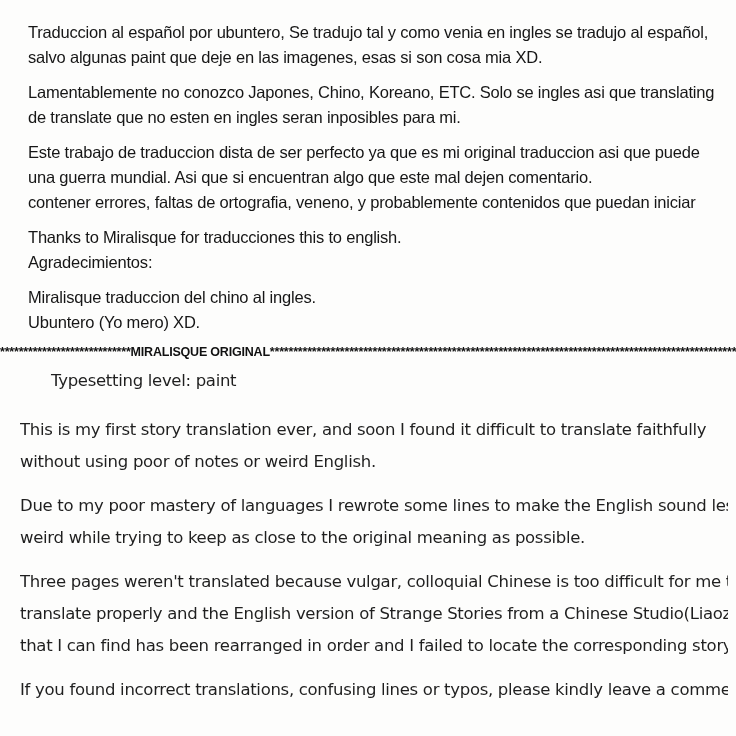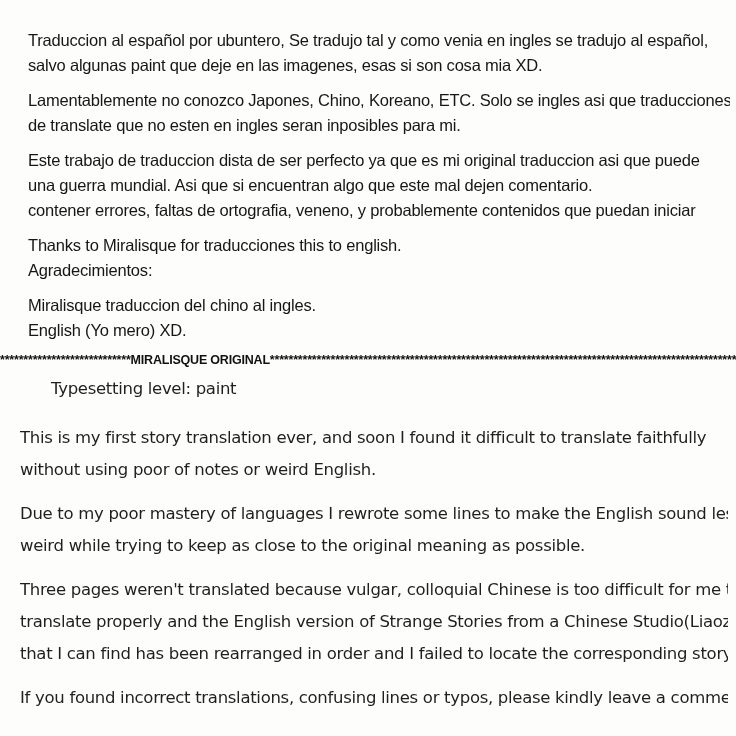--- a/index.html
+++ b/index.html
@@ -2,21 +2,21 @@
 <html><head>
 <meta charset="utf-8">
 <style>
   html,body{margin:0;padding:0;background:#ffffff;}
   .page{
     position:relative;
     width:736px;height:736px;
     background:#fdfdfc;
     overflow:hidden;
     box-sizing:border-box;
-    padding-top:28px;
+    padding-top:20px;
     color:#1a1a1a;
   }
   .es-section{
     font-family:"Liberation Sans",sans-serif;
     font-size:16.5px;
     line-height:25px;
     letter-spacing:-0.2px;
     padding-left:28px;
     padding-right:6px;
     color:#161616;
@@ -54,35 +54,35 @@
 </head>
 <body>
 
 <div class="page">
   <div class="es-section" id="es-block">
       <div class="es-para">
         <div class="line">Traduccion al español por ubuntero, Se tradujo tal y como venia en ingles se tradujo al español,</div>
         <div class="line">salvo algunas paint que deje en las imagenes, esas si son cosa mia XD.</div>
       </div>
       <div class="es-para">
-        <div class="line">Lamentablemente no conozco Japones, Chino, Koreano, ETC. Solo se ingles asi que traducciones</div>
+        <div class="line">Lamentablemente no conozco Japones, Chino, Koreano, ETC. Solo se ingles asi que translating</div>
         <div class="line">de translate que no esten en ingles seran inposibles para mi.</div>
       </div>
       <div class="es-para">
         <div class="line">Este trabajo de traduccion dista de ser perfecto ya que es mi original traduccion asi que puede</div>
         <div class="line">una guerra mundial. Asi que si encuentran algo que este mal dejen comentario.</div>
         <div class="line">contener errores, faltas de ortografia, veneno, y probablemente contenidos que puedan iniciar</div>
       </div>
       <div class="es-para">
         <div class="line">Thanks to Miralisque for traducciones this to english.</div>
         <div class="line">Agradecimientos:</div>
       </div>
       <div class="es-para">
         <div class="line">Miralisque traduccion del chino al ingles.</div>
-        <div class="line">English (Yo mero) XD.</div>
+        <div class="line">Ubuntero (Yo mero) XD.</div>
       </div>
     </div>
   <div class="divider">****************************MIRALISQUE ORIGINAL************************************************************************************************************</div>
   <div class="en-section">
     <div class="typesetting-line">Typesetting level: paint</div>
     <div id="en-block">
         <div class="en-para">
           <div class="line">This is my first story translation ever, and soon I found it difficult to translate faithfully</div>
           <div class="line">without using poor of notes or weird English.</div>
         </div>

